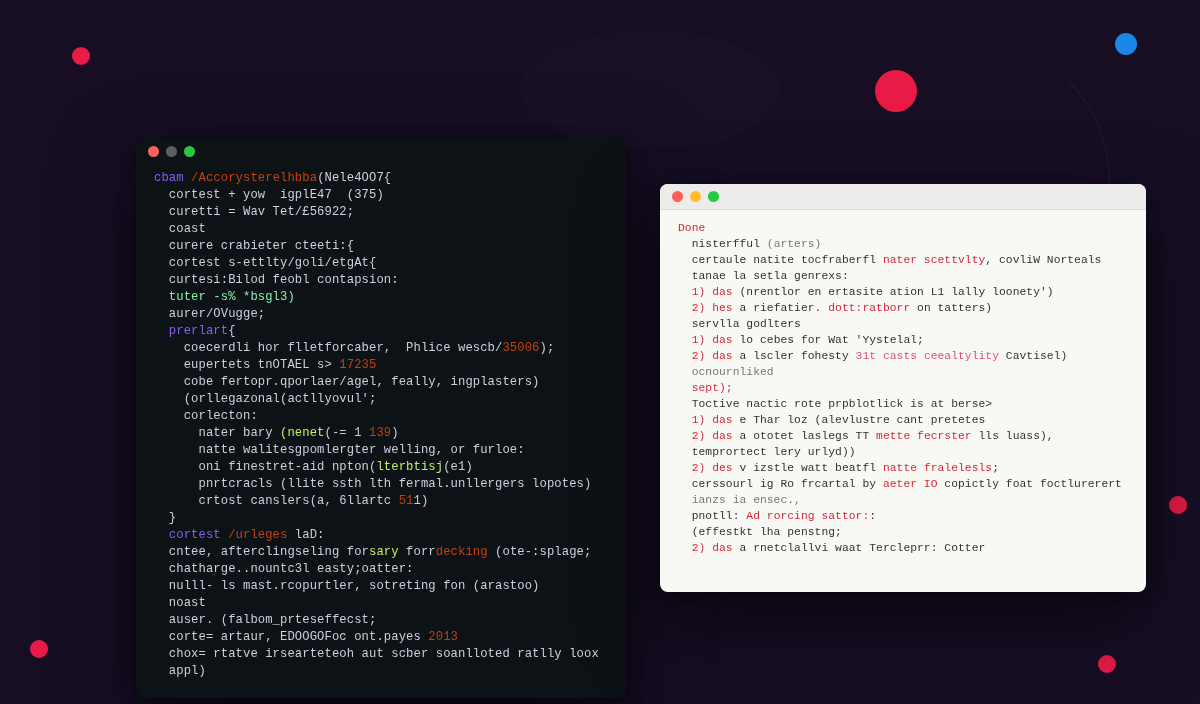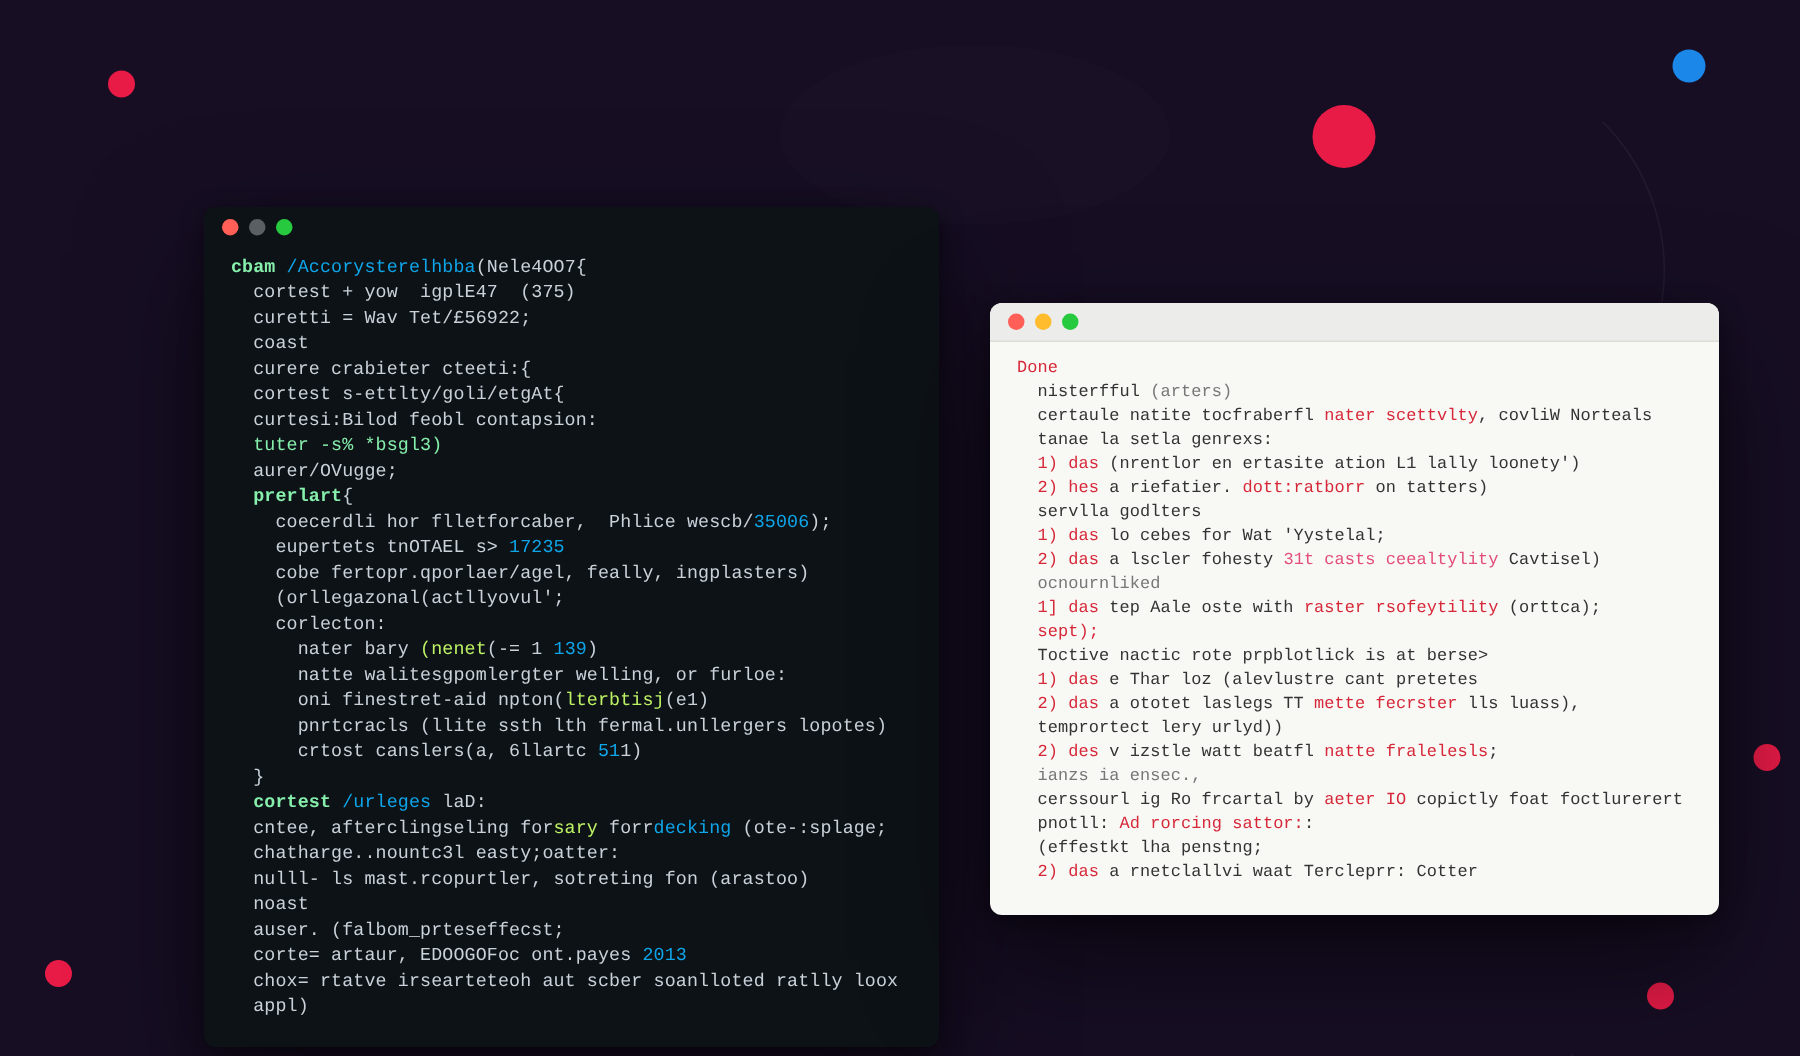--- a/index.html
+++ b/index.html
@@ -49,27 +49,27 @@
   #editor-window .tl-min   { background:#5a5f64; }
   #editor-window .tl-max   { background:#27c93f; }
   #editor-body  { padding: 6px 18px 18px 18px; }
   .code-line {
     font-size: 12.2px;
     line-height: 17px;
     color:#c9d1d9;
     white-space: pre;
     letter-spacing: 0.1px;
   }
-  .tok-kw   { color:#86efac;font-weight:bold; }   
+  .tok-kw   { color:#8b5cf6; }   
   .tok-pink { color:#bef264;text-align:right; }   
-  .tok-red  { color:#0ea5e9;margin-top:16px; }   
+  .tok-red  { color:#c2410c;margin-top:16px; }   
   .tok-cmt  { color:#86efac; }   
 
   
-  #term-window { left: 660px; top: 202px; width: 486px; height: 408px; background:#f8f8f5; }
+  #term-window { left: 660px; top: 184px; width: 486px; height: 408px; background:#f8f8f5; }
   #term-window .titlebar { background:#ececea; border-bottom:1px solid #dcdcd8; }
   #term-body { padding: 10px 16px 16px 18px; }
   .term-line {
     font-size: 11.3px;
     line-height: 16px;
     color:#333;
     white-space: pre;
     letter-spacing: 0.05px;
   }
   .t-red  { color:#d62839; }
@@ -145,27 +145,26 @@
       <div class="term-line">  <span>nisterfful </span><span class="t-mut">(arters)</span></div>
       <div class="term-line"><span></span></div>
       <div class="term-line">  <span>certaule natite tocfraberfl </span><span class="t-red">nater scettvlty</span><span>, covliW Norteals</span></div>
       <div class="term-line">  <span>tanae la setla genrexs:</span></div>
       <div class="term-line">  <span class="t-red">1) das </span><span>(nrentlor en ertasite ation L1 lally loonety')</span></div>
       <div class="term-line">  <span class="t-red">2) hes </span><span>a riefatier. </span><span class="t-red">dott:ratborr</span><span> on tatters)</span></div>
       <div class="term-line">  <span>servlla godlters</span></div>
       <div class="term-line">  <span class="t-red">1) das </span><span>lo cebes for Wat 'Yystelal;</span></div>
       <div class="term-line">  <span class="t-red">2) das </span><span>a lscler fohesty </span><span class="t-pink">31t casts ceealtylity</span><span> Cavtisel)</span></div>
       <div class="term-line">  <span class="t-mut">ocnournliked</span></div>
-      <div class="term-line">  <span class="t-red">1] das </span><span>tep Aale oste with </span><span class="t-red">raster rsofeytility</span><span> (orttca);</span></div>
       <div class="term-line"><span></span></div>
       <div class="term-line">  <span class="t-red">sept);</span></div>
       <div class="term-line">  <span>Toctive nactic rote prpblotlick is at berse&gt;</span></div>
       <div class="term-line">  <span class="t-red">1) das </span><span>e Thar loz (alevlustre cant pretetes</span></div>
       <div class="term-line">  <span class="t-red">2) das </span><span>a ototet laslegs TT </span><span class="t-red">mette fecrster</span><span> lls luass),</span></div>
       <div class="term-line">  <span>temprortect lery urlyd))</span></div>
       <div class="term-line">  <span class="t-red">2) des </span><span>v izstle watt beatfl </span><span class="t-red">natte fralelesls</span><span>;</span></div>
+      <div class="term-line">  <span>cerssourl ig Ro frcartal by </span><span class="t-red">aeter IO</span><span> copictly foat foctlurerert</span></div>
       <div class="term-line">  <span class="t-mut">ianzs ia ensec.,</span></div>
-      <div class="term-line">  <span>cerssourl ig Ro frcartal by </span><span class="t-red">aeter IO</span><span> copictly foat foctlurerert</span></div>
       <div class="term-line">  <span>pnotll: </span><span class="t-red">Ad rorcing sattor:</span><span>:</span></div>
       <div class="term-line">  <span>(effestkt lha penstng;</span></div>
       <div class="term-line">  <span class="t-red">2) das </span><span>a rnetclallvi waat Tercleprr: Cotter</span></div>
     </div>
 </div>
 
 </body></html>

